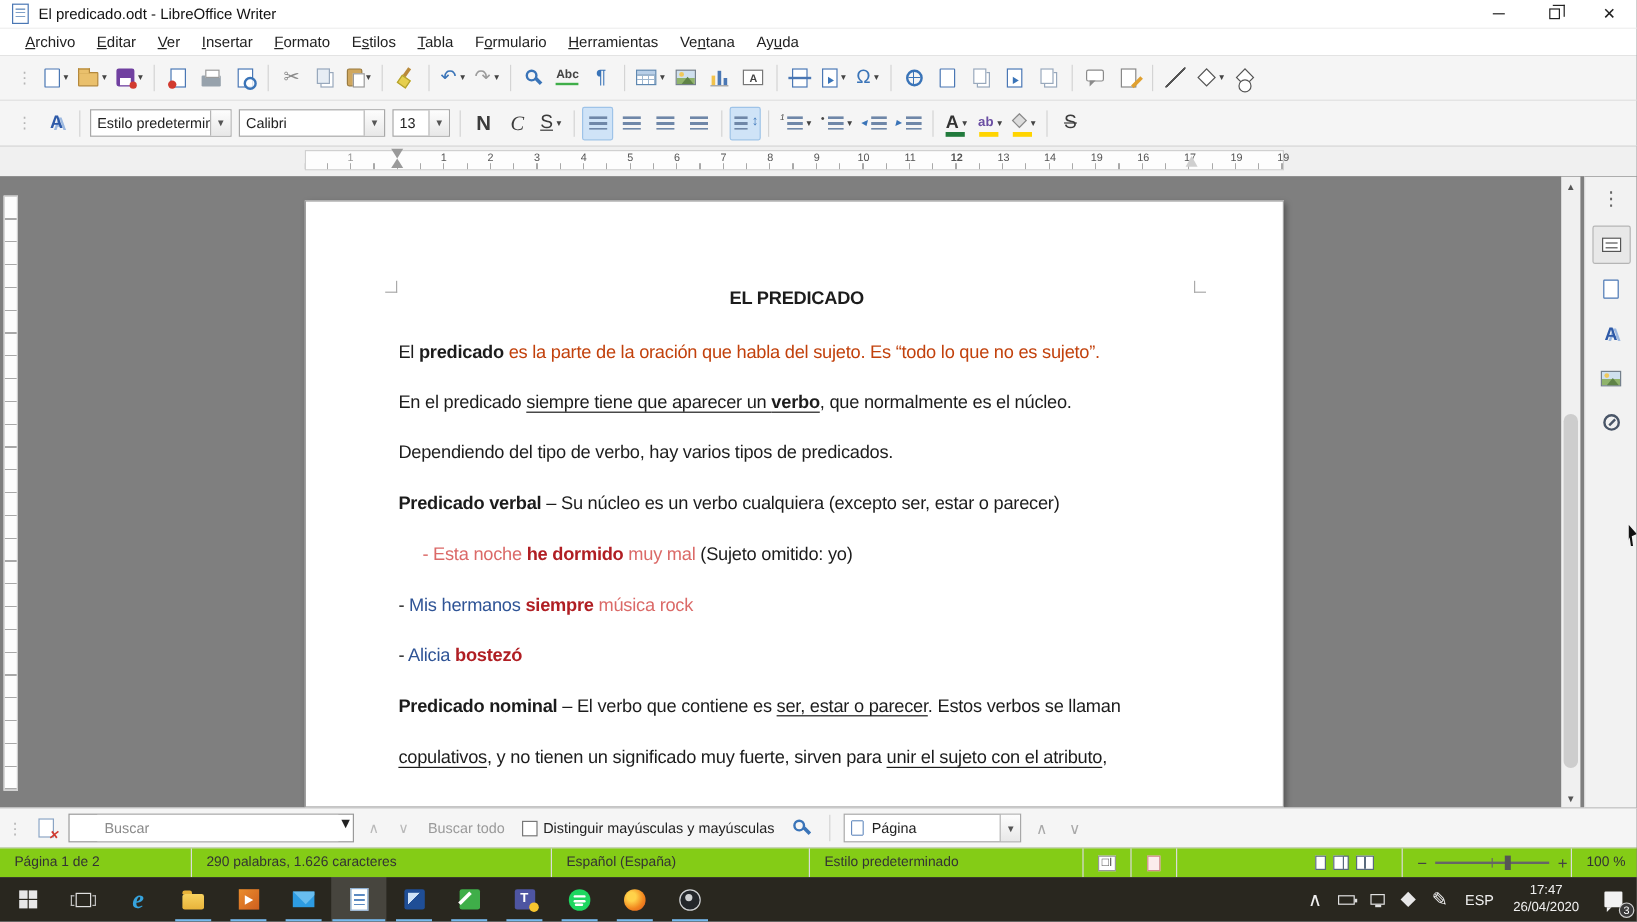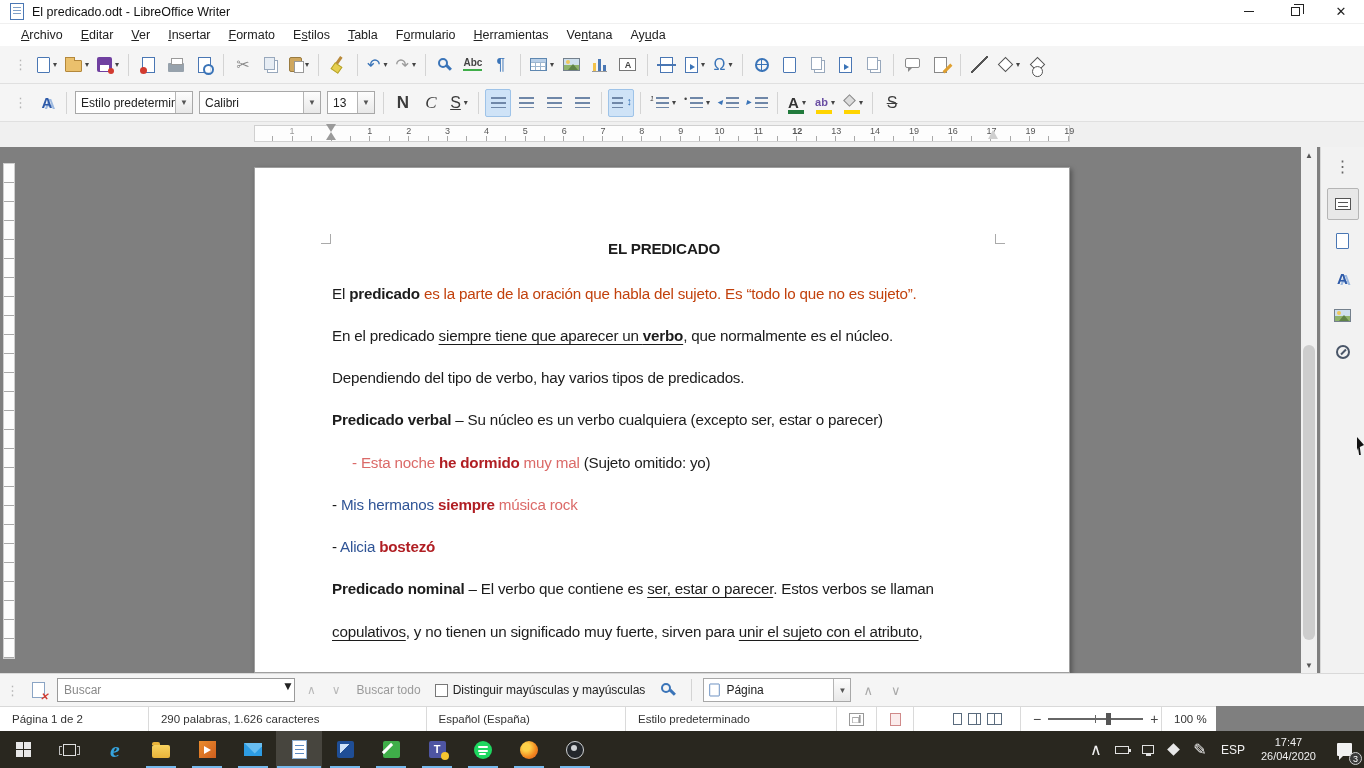--- a/index.html
+++ b/index.html
@@ -10,21 +10,21 @@
   #titlebar{position:absolute;top:0;left:0;width:1364px;height:24px;background:#ffffff;display:flex;align-items:center;border-bottom:1px solid #f0f0f0;}
   #menubar{position:absolute;top:24px;left:0;width:1364px;height:22px;background:#ffffff;display:flex;align-items:center;padding-left:12px;font-size:12.5px;color:#222;}
   .tbrow{position:absolute;left:0;width:1364px;background:#f5f5f5;display:flex;align-items:center;border-bottom:1px solid #e0e0e0;padding-left:14px;}
   #tb1{top:46px;height:38px;}
   #tb2{top:84px;height:38px;}
   .tbrow::before{content:"⋮";color:#b5b5b5;font-size:13px;margin-right:6px;}
   #ruler{position:absolute;top:122px;left:0;width:1364px;height:25px;background:#f0f0f0;}
   #workspace{position:absolute;top:147px;left:0;width:1364px;height:526px;background:#7f7f7f;overflow:hidden;}
   #findbar{position:absolute;top:673px;left:0;width:1364px;height:33px;background:#f5f5f5;border-top:1px solid #d9d9d9;display:flex;align-items:center;padding-left:6px;font-size:12px;color:#222;}
   #findbar::before{content:"⋮";color:#b5b5b5;font-size:13px;margin-right:4px;}
-  #statusbar{position:absolute;top:706px;left:0;width:1216px;height:25px;background:#ffffff;border-top:1px solid #d9d9d9;display:flex;align-items:center;font-size:11.5px;color:#333;}
+  #statusbar{position:absolute;top:706px;left:0;width:1364px;height:25px;background:#84cc16;border-top:1px solid #d9d9d9;display:flex;align-items:center;font-size:11.5px;color:#333;}
   #taskbar{position:absolute;top:731px;left:0;width:1364px;height:37px;background:#29271f;display:flex;align-items:center;}
 
   
   #titlebar .tdoc{width:14px;height:17px;background:#fff;border:1px solid #4a77b4;margin:0 8px 0 10px;position:relative;}
   #titlebar .tdoc::after{content:"";position:absolute;left:2px;top:3px;right:2px;height:8px;
      background:repeating-linear-gradient(to bottom,#7fa0c8 0 1px,transparent 1px 3px);}
   #titlebar .ttl{font-size:12.5px;color:#111;}
   #wctrls{margin-left:auto;display:flex;height:24px;}
   .wc{width:46px;height:24px;display:flex;align-items:center;justify-content:center;color:#222;font-size:13px;}
   .wc .restore{width:9px;height:9px;border:1px solid #222;position:relative;background:#fff;}
@@ -160,21 +160,21 @@
   .sb-btn{width:32px;height:32px;display:flex;align-items:center;justify-content:center;margin-bottom:5px;border-radius:2px;}
   .sb-btn.active{border:1px solid #b5b5b5;background:#e8e8e8;}
   .sb-btn .g{color:#666;}
 
   
   #mouse-cursor{position:absolute;left:1357px;top:290px;width:7px;height:18px;background:#111;clip-path:polygon(0 0,100% 45%,40% 55%,55% 100%,30% 100%,15% 60%,0 75%);}
 
   
   .fb-btn{height:26px;min-width:26px;display:flex;align-items:center;justify-content:center;margin:0 2px;}
   #fb-input-wrap{width:238px;height:24px;margin:0 4px;display:flex;border:1px solid #9a9a9a;background:#fff;}
-  #fb-input{flex:1;border:none;outline:none;font-size:12px;padding:0 6px;color:#222;font-family:"Liberation Sans",sans-serif;}
+  #fb-input{flex:1;border:none;outline:none;font-size:12px;padding:0 6px;color:#222;font-family:"Liberation Sans",sans-serif;margin-left:23px;}
   #fb-input::placeholder{color:#8a8a8a;}
   .fb-chev{color:#b9b9b9;font-size:12px;padding:0 8px;}
   .fb-gray{color:#9a9a9a;margin:0 8px;}
   #fb-check{width:13px;height:13px;border:1px solid #777;background:#fff;margin:0 5px 0 6px;}
   .fb-sep{width:1px;height:22px;background:#d4d4d4;margin:0 8px;}
   #fb-pagecombo{width:148px;height:24px;}
   .fb-chev2{color:#a9a9a9;font-size:13px;padding:0 9px;}
 
   
   .st-seg{height:100%;display:flex;align-items:center;padding:0 12px;border-right:1px solid #dadada;white-space:nowrap;}

